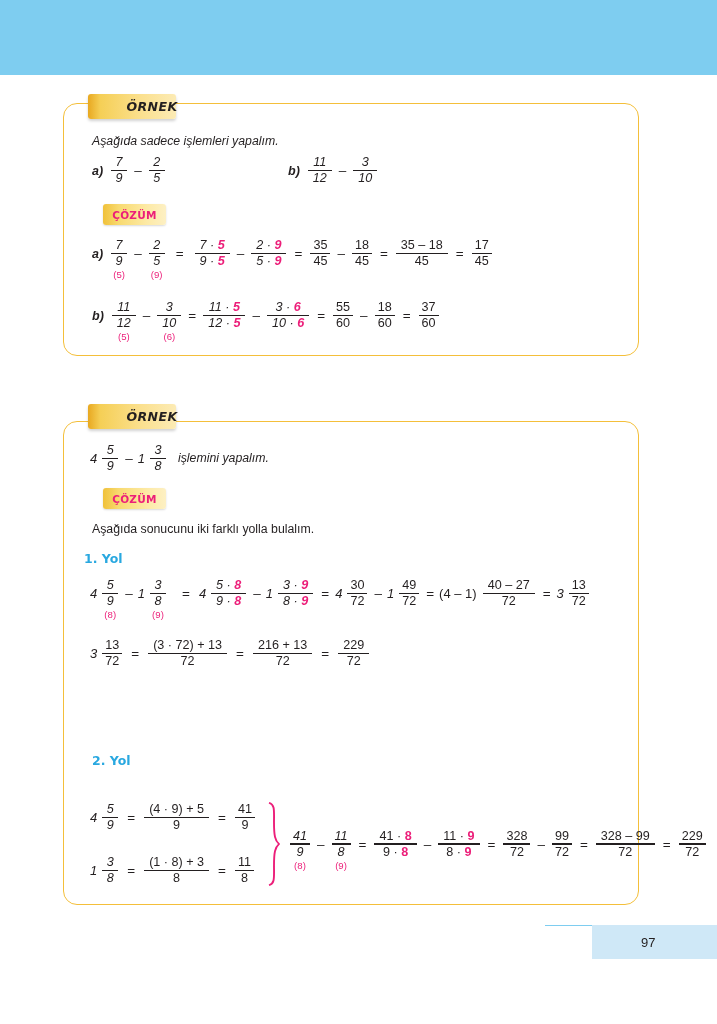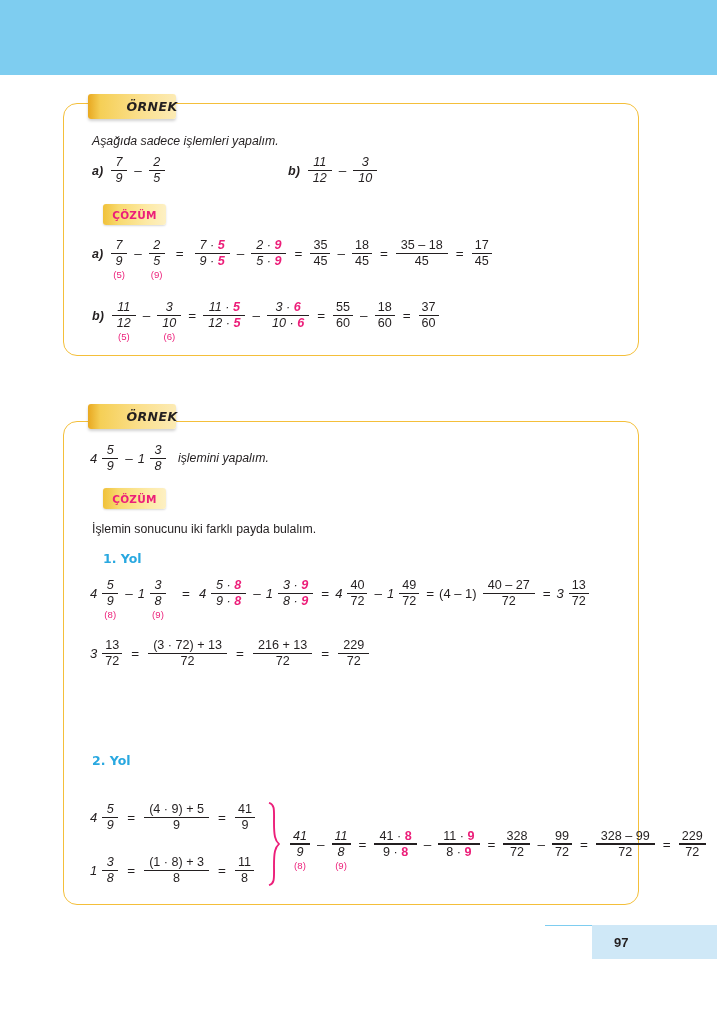--- a/index.html
+++ b/index.html
@@ -100,21 +100,21 @@
     width: 13px; align-self: stretch; position: relative; margin: 0 8px 0 10px;
   }
   .brace svg { position: absolute; left: 0; top: 0; height: 100%; width: 13px; }
 
   
   .page-num-bar {
     position: absolute; left: 592px; top: 925px; width: 125px; height: 34px;
     background: #cfe8f7;
     display: flex; align-items: center; padding-left: 22px;
   }
-  .page-num-bar span { font-weight: bold; font-size: 13px; color: #231f20; }
+  .page-num-bar span { font-weight: normal; font-size: 13px; color: #231f20; margin-left: 27px; }
   .page-rule {
     position: absolute; left: 545px; top: 925px; width: 48px; height: 1.2px;
     background: #7ecdf0;
   }
 
   .abs { position: absolute; }
 </style>
 </head>
 <body>
 
@@ -286,23 +286,23 @@
         <span class="d">8</span>
       </span>
     </span>
     <span class="body-text italic" style="margin-left:10px;">işlemini yapalım.</span>
   </div>
 
   <div class="abs cozum-tab" style="left:103px; top:488px;">
     <span>ÇÖZÜM</span>
   </div>
 
-  <div class="abs body-text" style="left:92px; top:521px;">İşlemin sonucunu iki farklı payda bulalım.</div>
-
-  <div class="abs yol-head" style="left:103px; top:551px;">1. Yol</div>
+  <div class="abs body-text" style="left:92px; top:521px;">Aşağıda sonucunu iki farklı yolla bulalım.</div>
+
+  <div class="abs yol-head" style="left:84px; top:551px;">1. Yol</div>
 
   <div class="abs mrow" style="left:90px; top:578px;">
     <span class="mixed">
       <span class="whole">4</span>
       <span class="frac">
         <span class="n">5</span>
         <span class="bar"></span>
         <span class="d">9</span>
         <span class="sub-note">(8)</span>
       </span>
@@ -332,21 +332,21 @@
       <span class="frac wide">
         <span class="n">3 ·&nbsp;<b class="pink">9</b></span>
         <span class="bar"></span>
         <span class="d">8 ·&nbsp;<b class="pink">9</b></span>
       </span>
     </span>
     <span class="op" style="margin:0 6px;">=</span>
     <span class="mixed">
       <span class="whole">4</span>
       <span class="frac up">
-        <span class="n">40</span>
+        <span class="n">30</span>
         <span class="bar"></span>
         <span class="d">72</span>
       </span>
     </span>
     <span class="op">–</span>
     <span class="mixed">
       <span class="whole">1</span>
       <span class="frac up">
         <span class="n">49</span>
         <span class="bar"></span>

